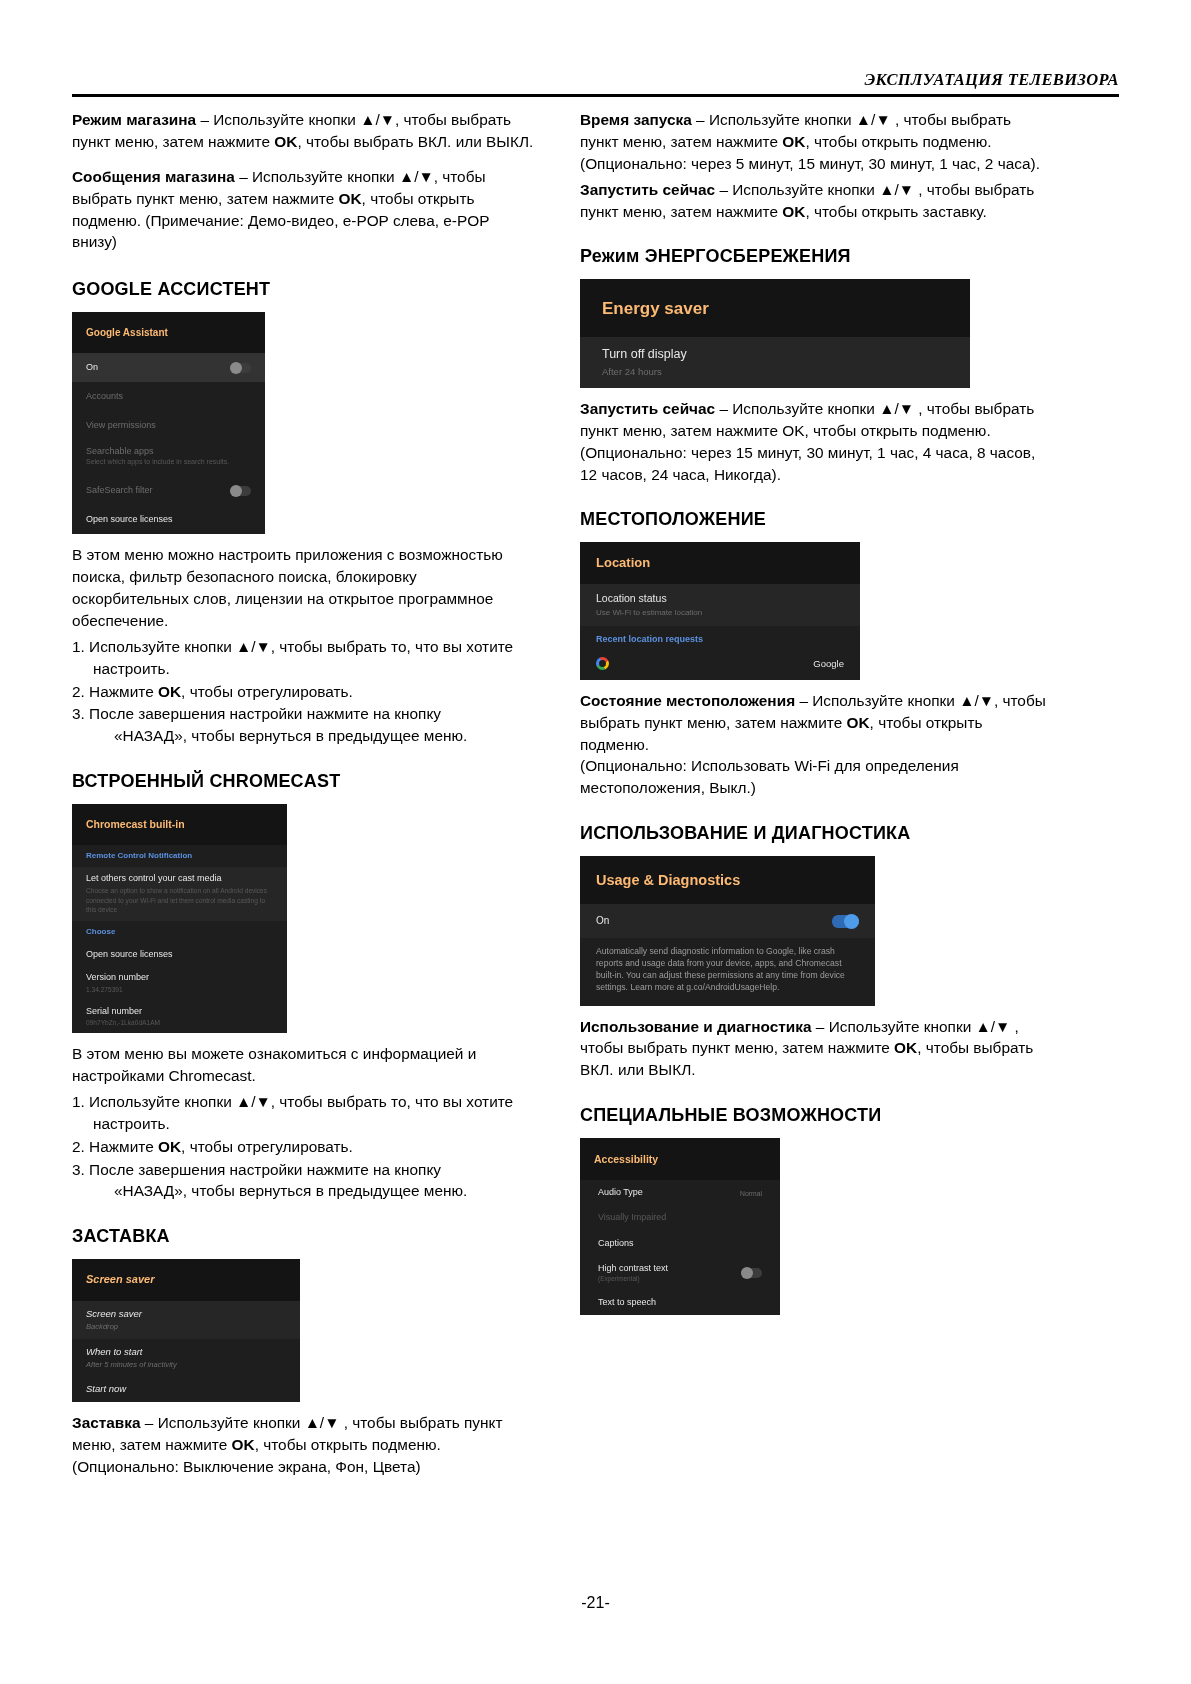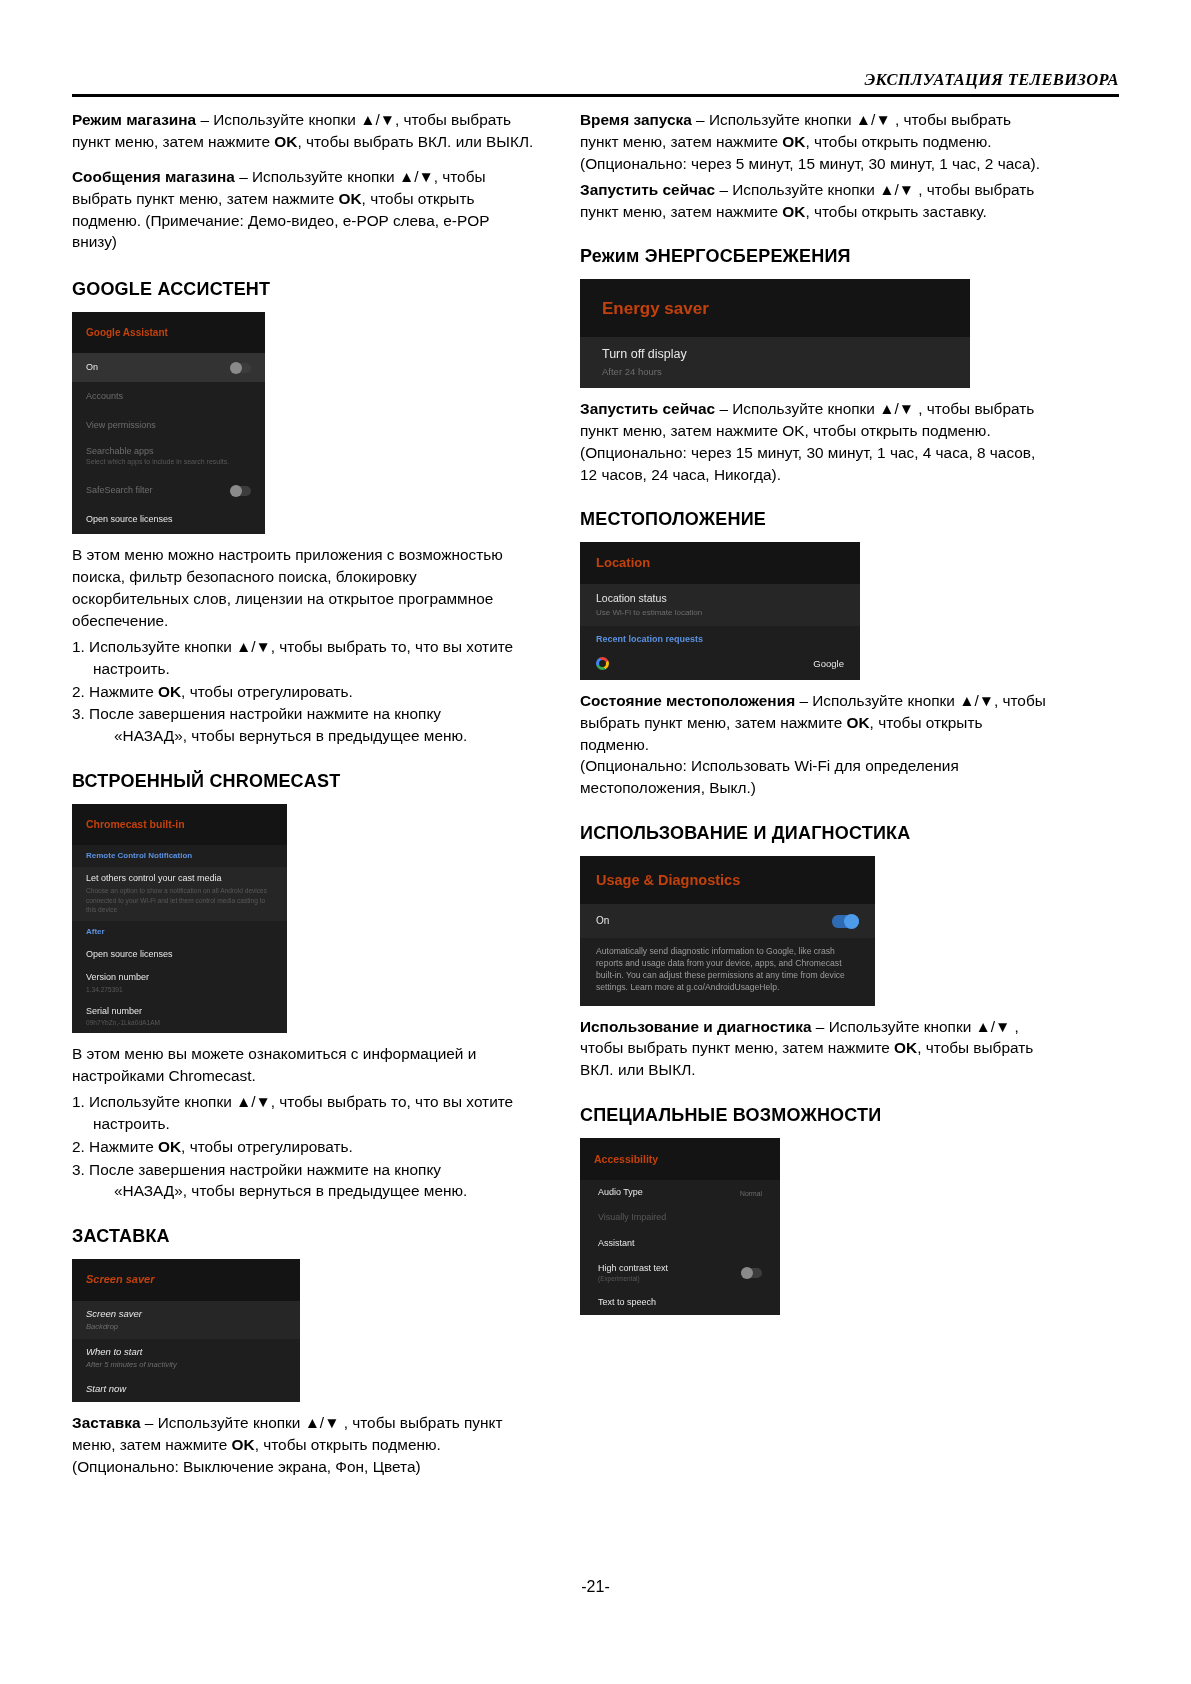--- a/index.html
+++ b/index.html
@@ -71,21 +71,21 @@
     font-size:9px;
     line-height:1.25;
     margin:0 0 10px 0;
     position:relative;
     overflow:hidden;
     filter:blur(.18px);
   }
   .shot .hdr{
     background:#141414;
     font-weight:bold;
-    color:#c2410c;
+    color:#fdba74;
     display:flex;align-items:center;
   }
   .shot .row{
     display:flex;align-items:center;justify-content:space-between;
     box-sizing:border-box;
   }
   .shot .row .txt{display:block;}
   .dim{color:#6d6d6d;}
   .dim2{color:#585858;}
   .blue{color:#5b91e0;font-weight:bold;}
@@ -130,21 +130,21 @@
   #shot-usage{width:295px;}
   #shot-usage .hdr{height:48px;padding:0 16px;font-size:14.5px;}
   #shot-usage .row{padding:0 16px;height:34px;}
   #shot-usage .para{padding:8px 16px 12px 16px;color:#9d9d9d;font-size:8.6px;line-height:1.38;}
   #shot-access{width:200px;}
   #shot-access .hdr{height:42px;padding:0 14px;font-size:10.5px;}
   #shot-access .row{padding:7px 18px;}
   #shot-access .row .txt{display:block;}
 
   .footer{
-    position:absolute;left:0;right:0;bottom:88px;
+    position:absolute;left:0;right:0;bottom:72px;
     text-align:center;font-size:16px;
   }
 </style>
 </head>
 <body>
 
 <div class="page">
 
   <div class="header">
     <span>ЭКСПЛУАТАЦИЯ ТЕЛЕВИЗОРА</span>
@@ -203,21 +203,21 @@
       <div class="shot" id="shot-chromecast">
         <div class="hdr">Chromecast built-in</div>
         <div class="row">
           <span class="txt blue" style="font-size:8px">Remote Control Notification</span>
         </div>
         <div class="row alt">
           <span class="txt">Let others control your cast media</span>
           <span class="txt dim2" style="font-size:6.6px;line-height:1.45;display:block;margin-top:2px">Choose an option to show a notification on all Android devices connected to your Wi-Fi and let them control media casting to this device</span>
         </div>
         <div class="row">
-          <span class="txt blue" style="font-size:8px">After</span>
+          <span class="txt blue" style="font-size:8px">Choose</span>
         </div>
         <div class="row">
           <span class="txt">Open source licenses</span>
         </div>
         <div class="row">
           <span class="txt">Version number</span>
           <span class="txt dim2" style="font-size:6.6px;display:block;margin-top:2px">1.34.275391</span>
         </div>
         <div class="row">
           <span class="txt">Serial number</span>
@@ -311,21 +311,21 @@
       <div class="shot" id="shot-access">
         <div class="hdr">Accessibility</div>
         <div class="row">
           <span class="txt">Audio Type</span>
           <span class="txt dim" style="font-size:6.8px;margin-top:2px">Normal</span>
         </div>
         <div class="row">
           <span class="txt dim2">Visually Impaired</span>
         </div>
         <div class="row">
-          <span class="txt">Assistant</span>
+          <span class="txt">Captions</span>
         </div>
         <div class="row" style="display:flex;align-items:center;justify-content:space-between">
           <span>
             <span class="txt">High contrast text</span>
             <span class="txt dim2" style="font-size:6.4px;margin-top:1px">(Experimental)</span>
           </span>
           <span class="toggle off">
               <span class="knob"></span>
             </span>
         </div>

